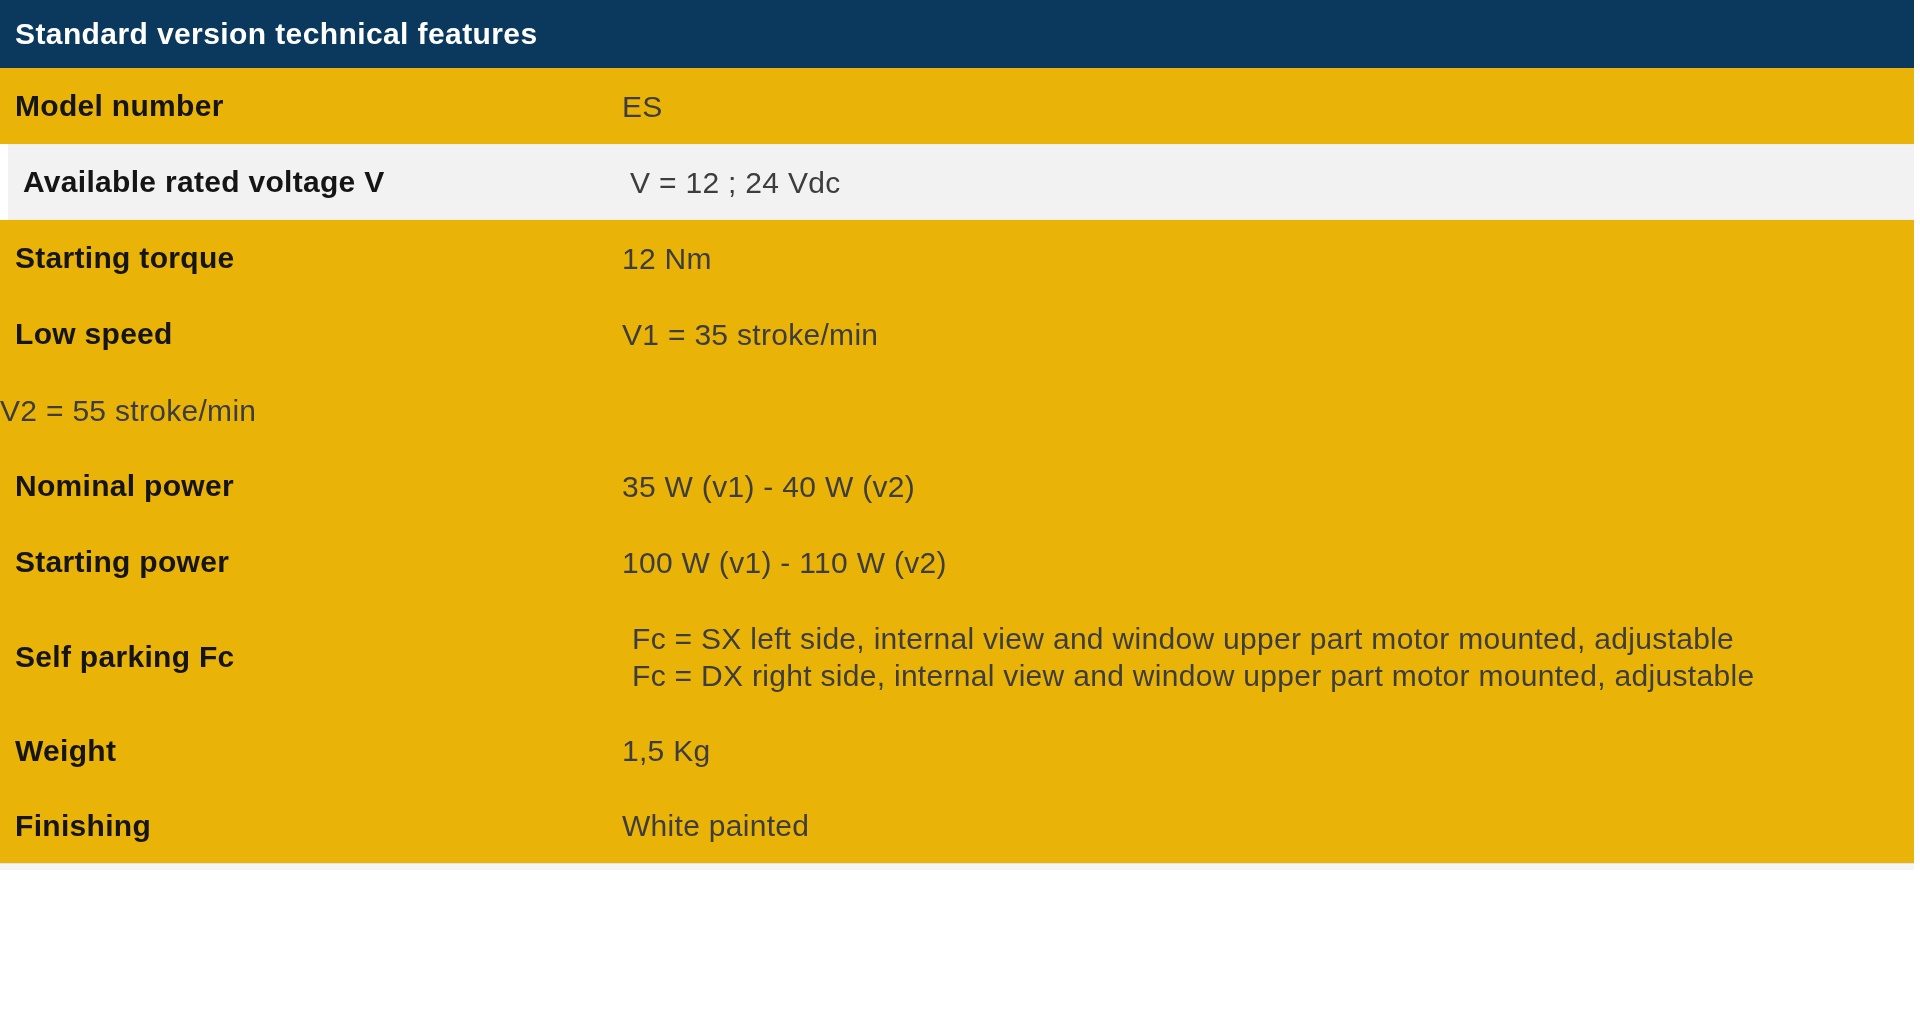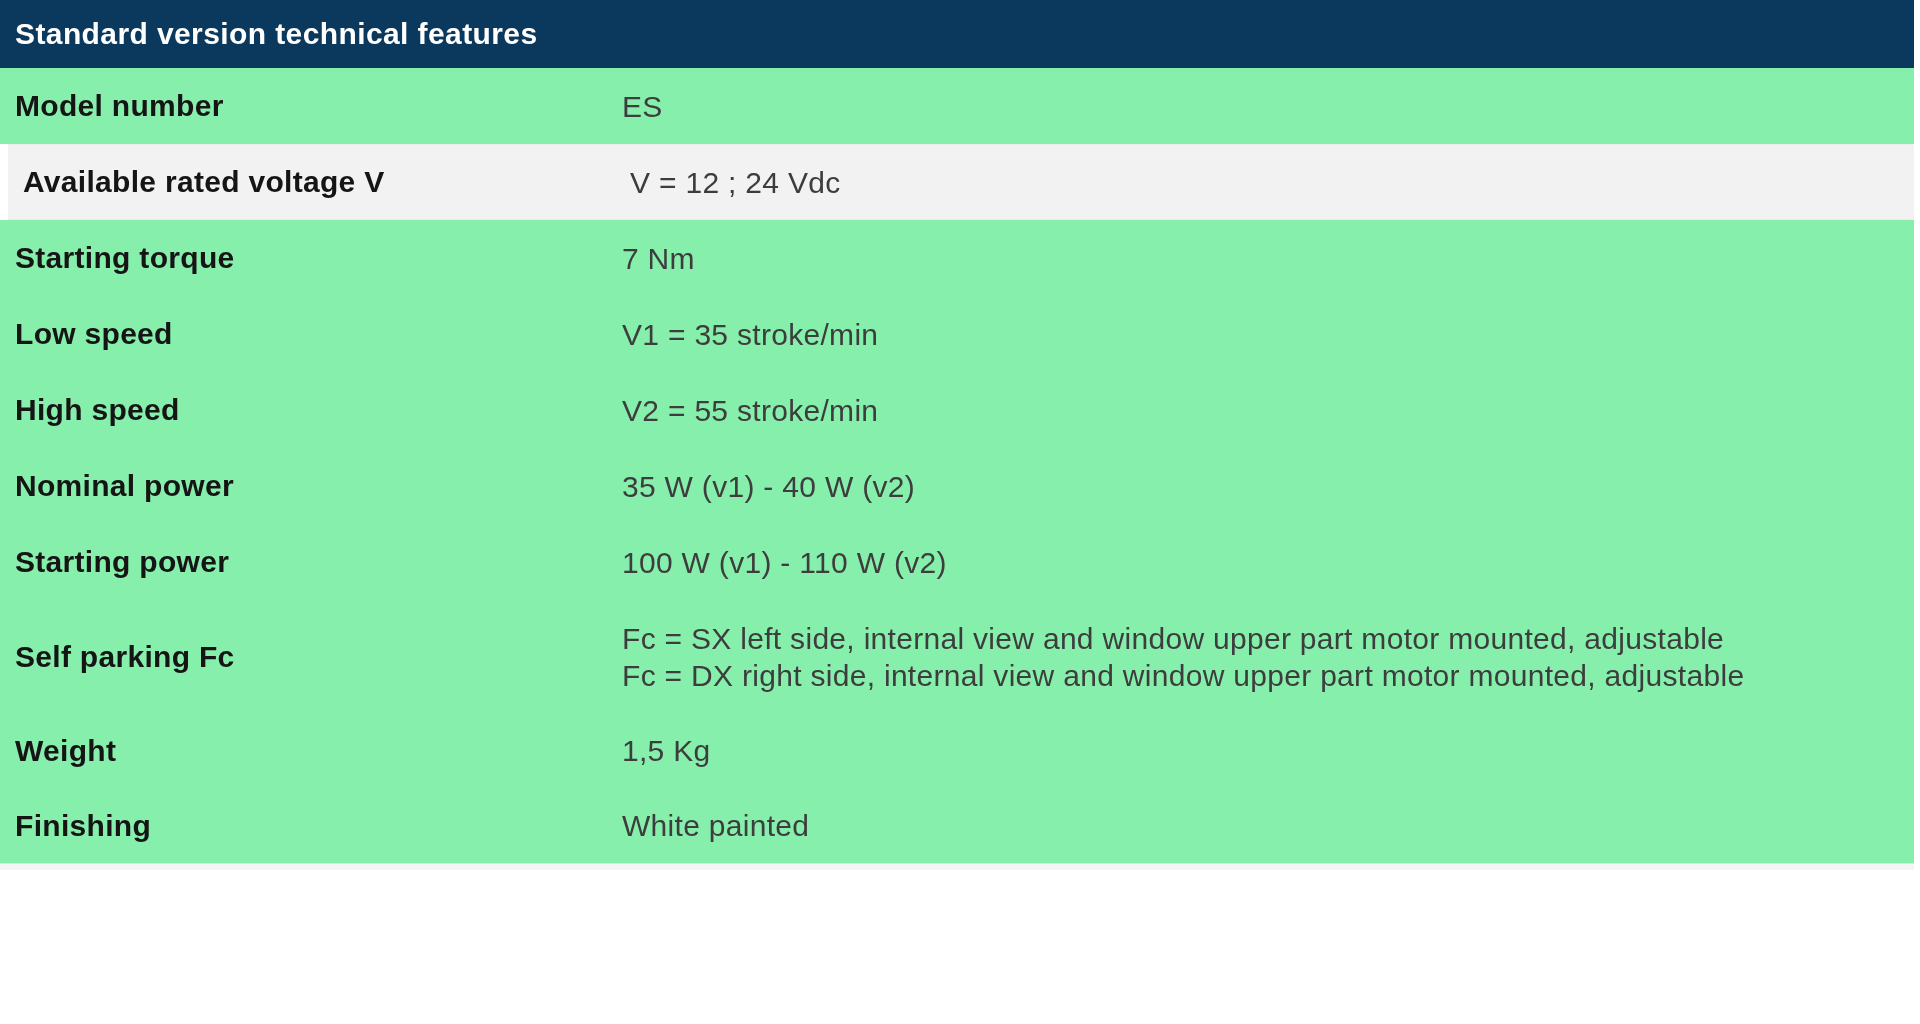--- a/index.html
+++ b/index.html
@@ -30,29 +30,29 @@
     color: #ffffff;
     font-size: 30px;
     font-weight: 700;
     letter-spacing: 0.4px;
   }
   .row {
     display: flex;
     align-items: center;
     height: 76px;
     box-sizing: border-box;
-    background: #86efac;
+    background: #eab308;
   }
   .row.striped {
     background: #f2f2f2;
     border-top: 1px solid #ececec;
     border-bottom: 1px solid #ececec;
     margin-left: 8px;
   }
-  .row.tall { height: 113px; }
+  .row.tall { height: 113px; gap: 10px; }
   .row.short { height: 75px; }
   .cell-label {
     width: 622px;
     padding-left: 15px;
     box-sizing: border-box;
     flex: 0 0 auto;
     font-size: 30px;
     font-weight: 700;
     color: #151515;
     letter-spacing: 0.3px;
@@ -95,33 +95,32 @@
     <div class="row striped">
       <div class="cell-label">Available rated voltage V</div>
       <div class="cell-value">
         <div class="line">V = 12 ; 24 Vdc</div>
       </div>
     </div>
 
     <div class="row">
       <div class="cell-label">Starting torque</div>
       <div class="cell-value">
-        <div class="line">7 Nm</div>
+        <div class="line">12 Nm</div>
       </div>
     </div>
 
     <div class="row">
       <div class="cell-label">Low speed</div>
       <div class="cell-value">
         <div class="line">V1 = 35 stroke/min</div>
       </div>
     </div>
 
     <div class="row">
-      <div class="cell-label">High speed</div>
       <div class="cell-value">
         <div class="line">V2 = 55 stroke/min</div>
       </div>
     </div>
 
     <div class="row">
       <div class="cell-label">Nominal power</div>
       <div class="cell-value">
         <div class="line">35 W (v1) - 40 W (v2)</div>
       </div>

